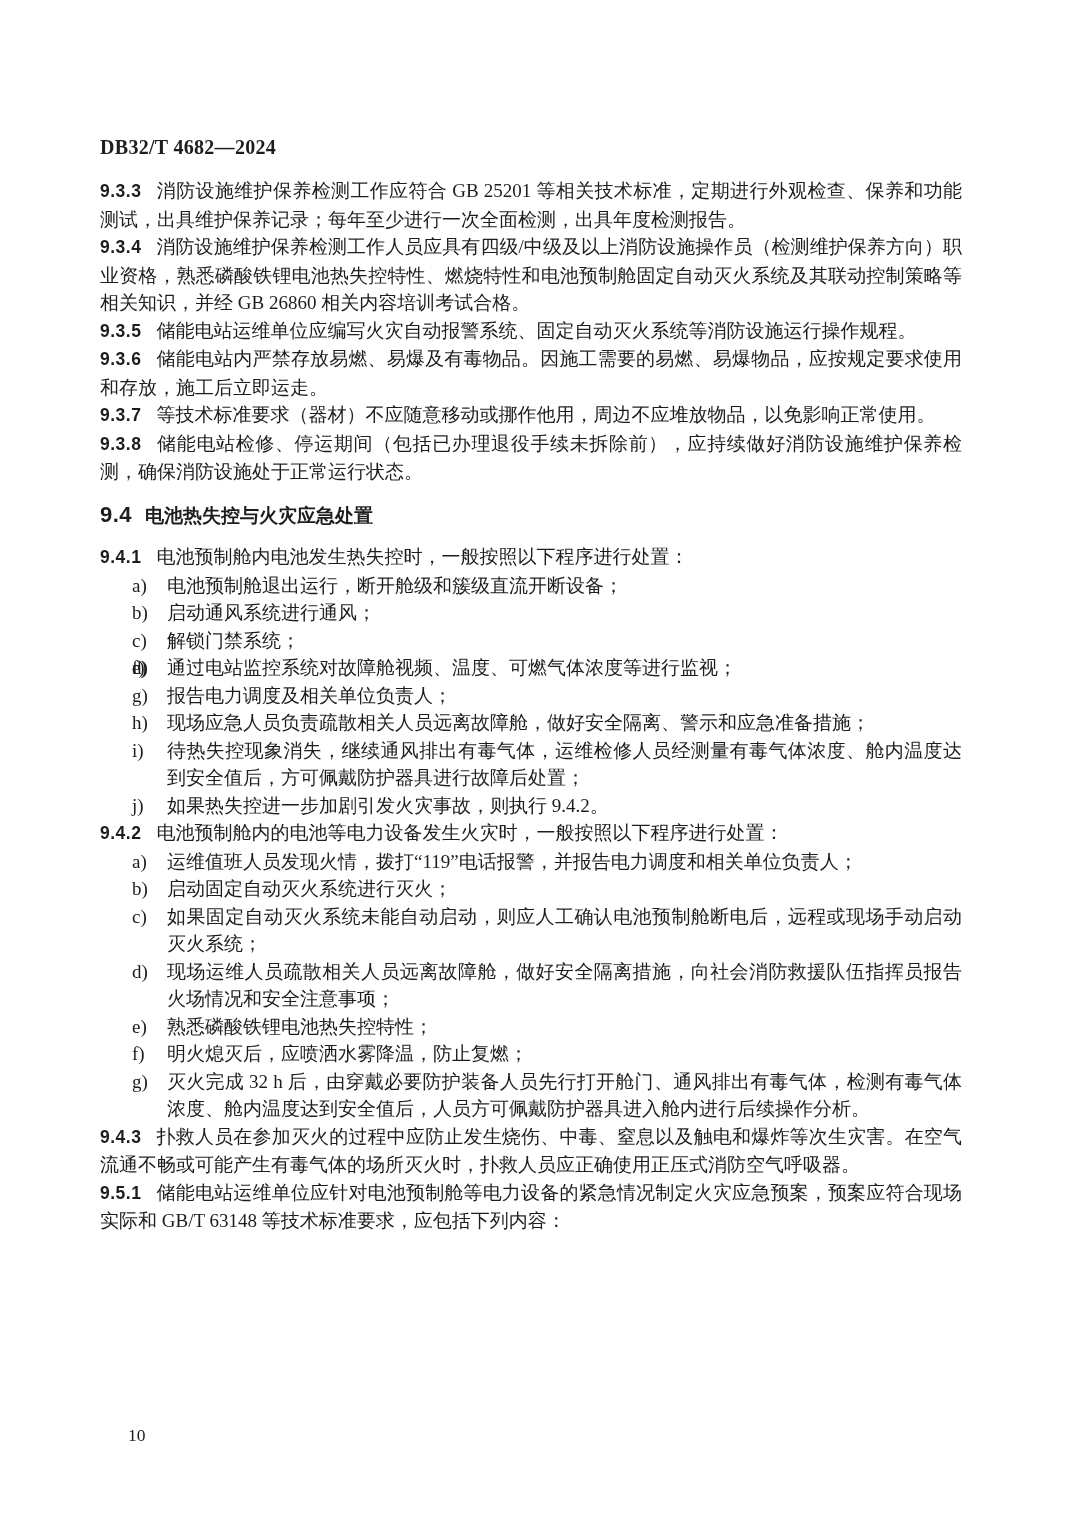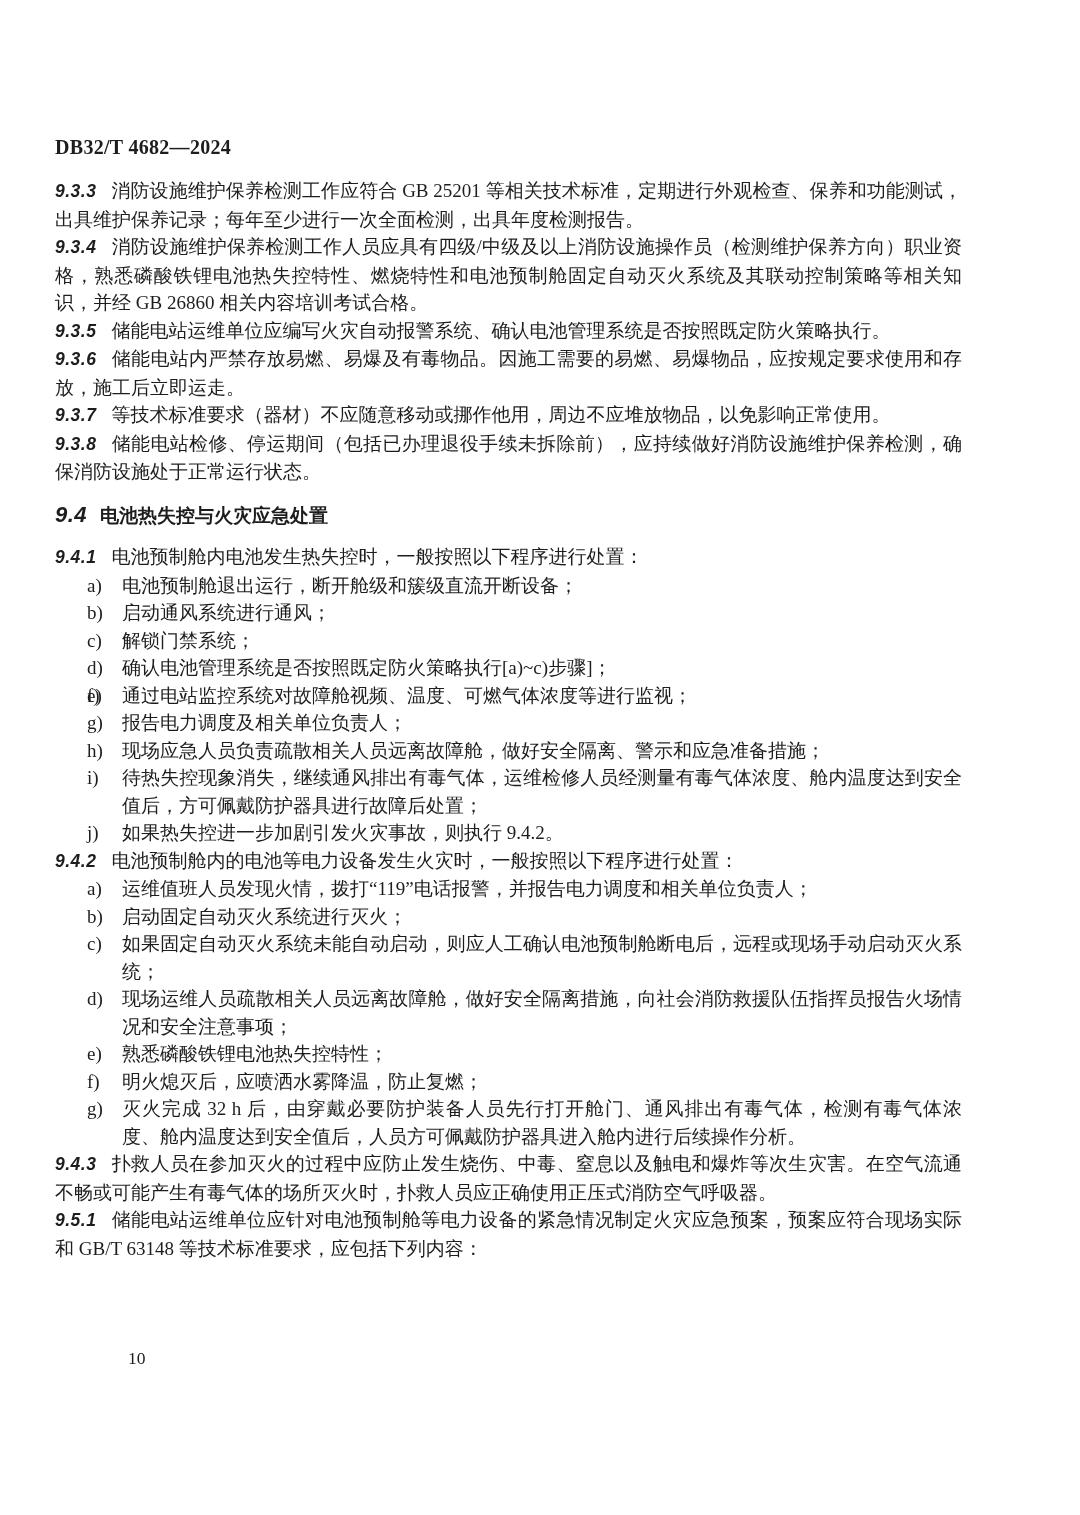--- a/index.html
+++ b/index.html
@@ -6,21 +6,21 @@
   body {
     width: 1080px; height: 1515px;
     background: #ffffff;
     color: #1d1d1d;
     font-family: "Liberation Serif", "DejaVu Serif", serif;
     position: relative;
     overflow: hidden;
   }
   .page {
     position: absolute; inset: 0;
-    padding: 136px 118px 0 55px;
+    padding: 136px 118px 0 100px;
     box-sizing: border-box;
   }
   .doc-code {
     font-weight: bold;
     font-size: 20px;
     line-height: 22px;
     letter-spacing: 0.3px;
     margin: 0 0 19px 0;
   }
   .clause {
@@ -29,21 +29,20 @@
     line-height: 27.5px;
     text-align: justify;
   }
   .clause-num {
     font-family: "Liberation Sans", "DejaVu Sans", sans-serif;
     font-weight: 700;
     font-size: 17.5px;
     margin-right: 15px;
     letter-spacing: 0.5px;
     white-space: nowrap;
-    font-style: italic;
   }
   .section-heading {
     margin: 15px 0 14px 0;
     font-family: "Liberation Sans", "DejaVu Sans", sans-serif;
     font-weight: 700;
     font-size: 19px;
     line-height: 27.5px;
   }
   .section-heading .clause-num { margin-right: 13px; font-size: 22px; }
   .list { margin: 0; }
@@ -55,53 +54,53 @@
     text-align: justify;
   }
   .list-item-label {
     position: absolute;
     left: 32px;
     top: 0;
   }
   .page-number {
     position: absolute;
     left: 128px;
-    top: 1348px;
+    top: 1425px;
     font-size: 17.5px;
     line-height: 20px;
   }
 </style>
 </head>
 <body>
 
 <div class="page">
 
   <div class="doc-code">DB32/T 4682—2024</div>
 
   <p class="clause"><span class="clause-num">9.3.3</span><span>消防设施维护保养检测工作应符合 GB 25201 等相关技术标准，定期进行外观检查、保养和功能测试，出具维护保养记录；每年至少进行一次全面检测，出具年度检测报告。</span></p>
 
   <p class="clause"><span class="clause-num">9.3.4</span><span>消防设施维护保养检测工作人员应具有四级/中级及以上消防设施操作员（检测维护保养方向）职业资格，熟悉磷酸铁锂电池热失控特性、燃烧特性和电池预制舱固定自动灭火系统及其联动控制策略等相关知识，并经 GB 26860 相关内容培训考试合格。</span></p>
 
-  <p class="clause"><span class="clause-num">9.3.5</span><span>储能电站运维单位应编写火灾自动报警系统、确认电池管理系统是否按照既定防火策略执行。</span></p>
+  <p class="clause"><span class="clause-num">9.3.5</span><span>储能电站运维单位应编写火灾自动报警系统、固定自动灭火系统等消防设施运行操作规程。</span></p>
 
   <p class="clause"><span class="clause-num">9.3.6</span><span>储能电站内严禁存放易燃、易爆及有毒物品。因施工需要的易燃、易爆物品，应按规定要求使用和存放，施工后立即运走。</span></p>
 
   <p class="clause"><span class="clause-num">9.3.7</span><span>等技术标准要求（器材）不应随意移动或挪作他用，周边不应堆放物品，以免影响正常使用。</span></p>
 
   <p class="clause"><span class="clause-num">9.3.8</span><span>储能电站检修、停运期间（包括已办理退役手续未拆除前），应持续做好消防设施维护保养检测，确保消防设施处于正常运行状态。</span></p>
 
   <div class="section-heading"><span class="clause-num">9.4</span><span>电池热失控与火灾应急处置</span></div>
 
   <p class="clause"><span class="clause-num">9.4.1</span><span>电池预制舱内电池发生热失控时，一般按照以下程序进行处置：</span></p>
 
   <div class="list">
     <div class="list-item"><span class="list-item-label">a)</span><span>电池预制舱退出运行，断开舱级和簇级直流开断设备；</span></div>
     <div class="list-item"><span class="list-item-label">b)</span><span>启动通风系统进行通风；</span></div>
     <div class="list-item"><span class="list-item-label">c)</span><span>解锁门禁系统；</span></div>
-    <div class="list-item"><span class="list-item-label">d)</span><span>确认电池管理系统是否按照既定防火策略执行[a)~c)步骤]；</span></div>
+    <div class="list-item"><span class="list-item-label">d)</span></div>
     <div class="list-item"><span class="list-item-label">e)</span></div>
     <div class="list-item"><span class="list-item-label">f)</span><span>通过电站监控系统对故障舱视频、温度、可燃气体浓度等进行监视；</span></div>
     <div class="list-item"><span class="list-item-label">g)</span><span>报告电力调度及相关单位负责人；</span></div>
     <div class="list-item"><span class="list-item-label">h)</span><span>现场应急人员负责疏散相关人员远离故障舱，做好安全隔离、警示和应急准备措施；</span></div>
     <div class="list-item"><span class="list-item-label">i)</span><span>待热失控现象消失，继续通风排出有毒气体，运维检修人员经测量有毒气体浓度、舱内温度达到安全值后，方可佩戴防护器具进行故障后处置；</span></div>
     <div class="list-item"><span class="list-item-label">j)</span><span>如果热失控进一步加剧引发火灾事故，则执行 9.4.2。</span></div>
   </div>
 
   <p class="clause"><span class="clause-num">9.4.2</span><span>电池预制舱内的电池等电力设备发生火灾时，一般按照以下程序进行处置：</span></p>
 

